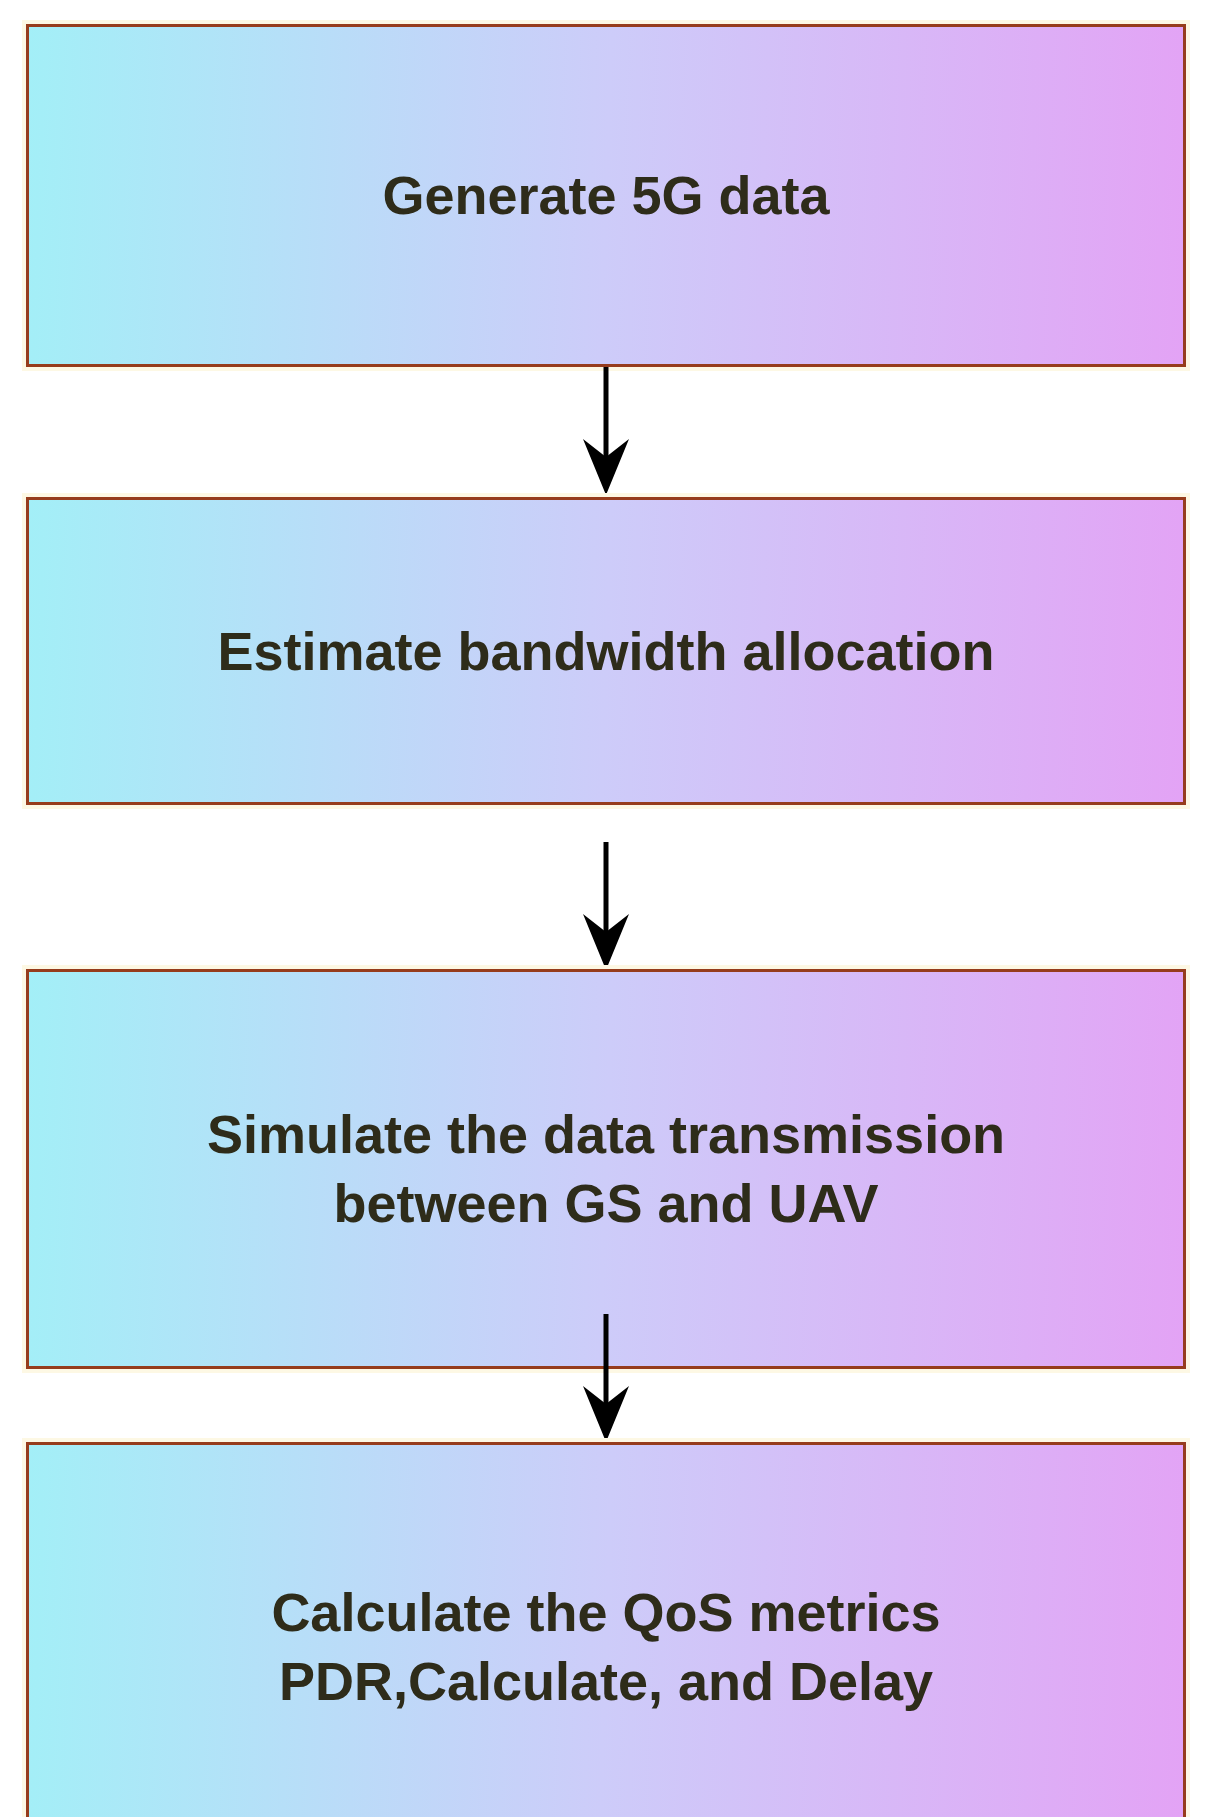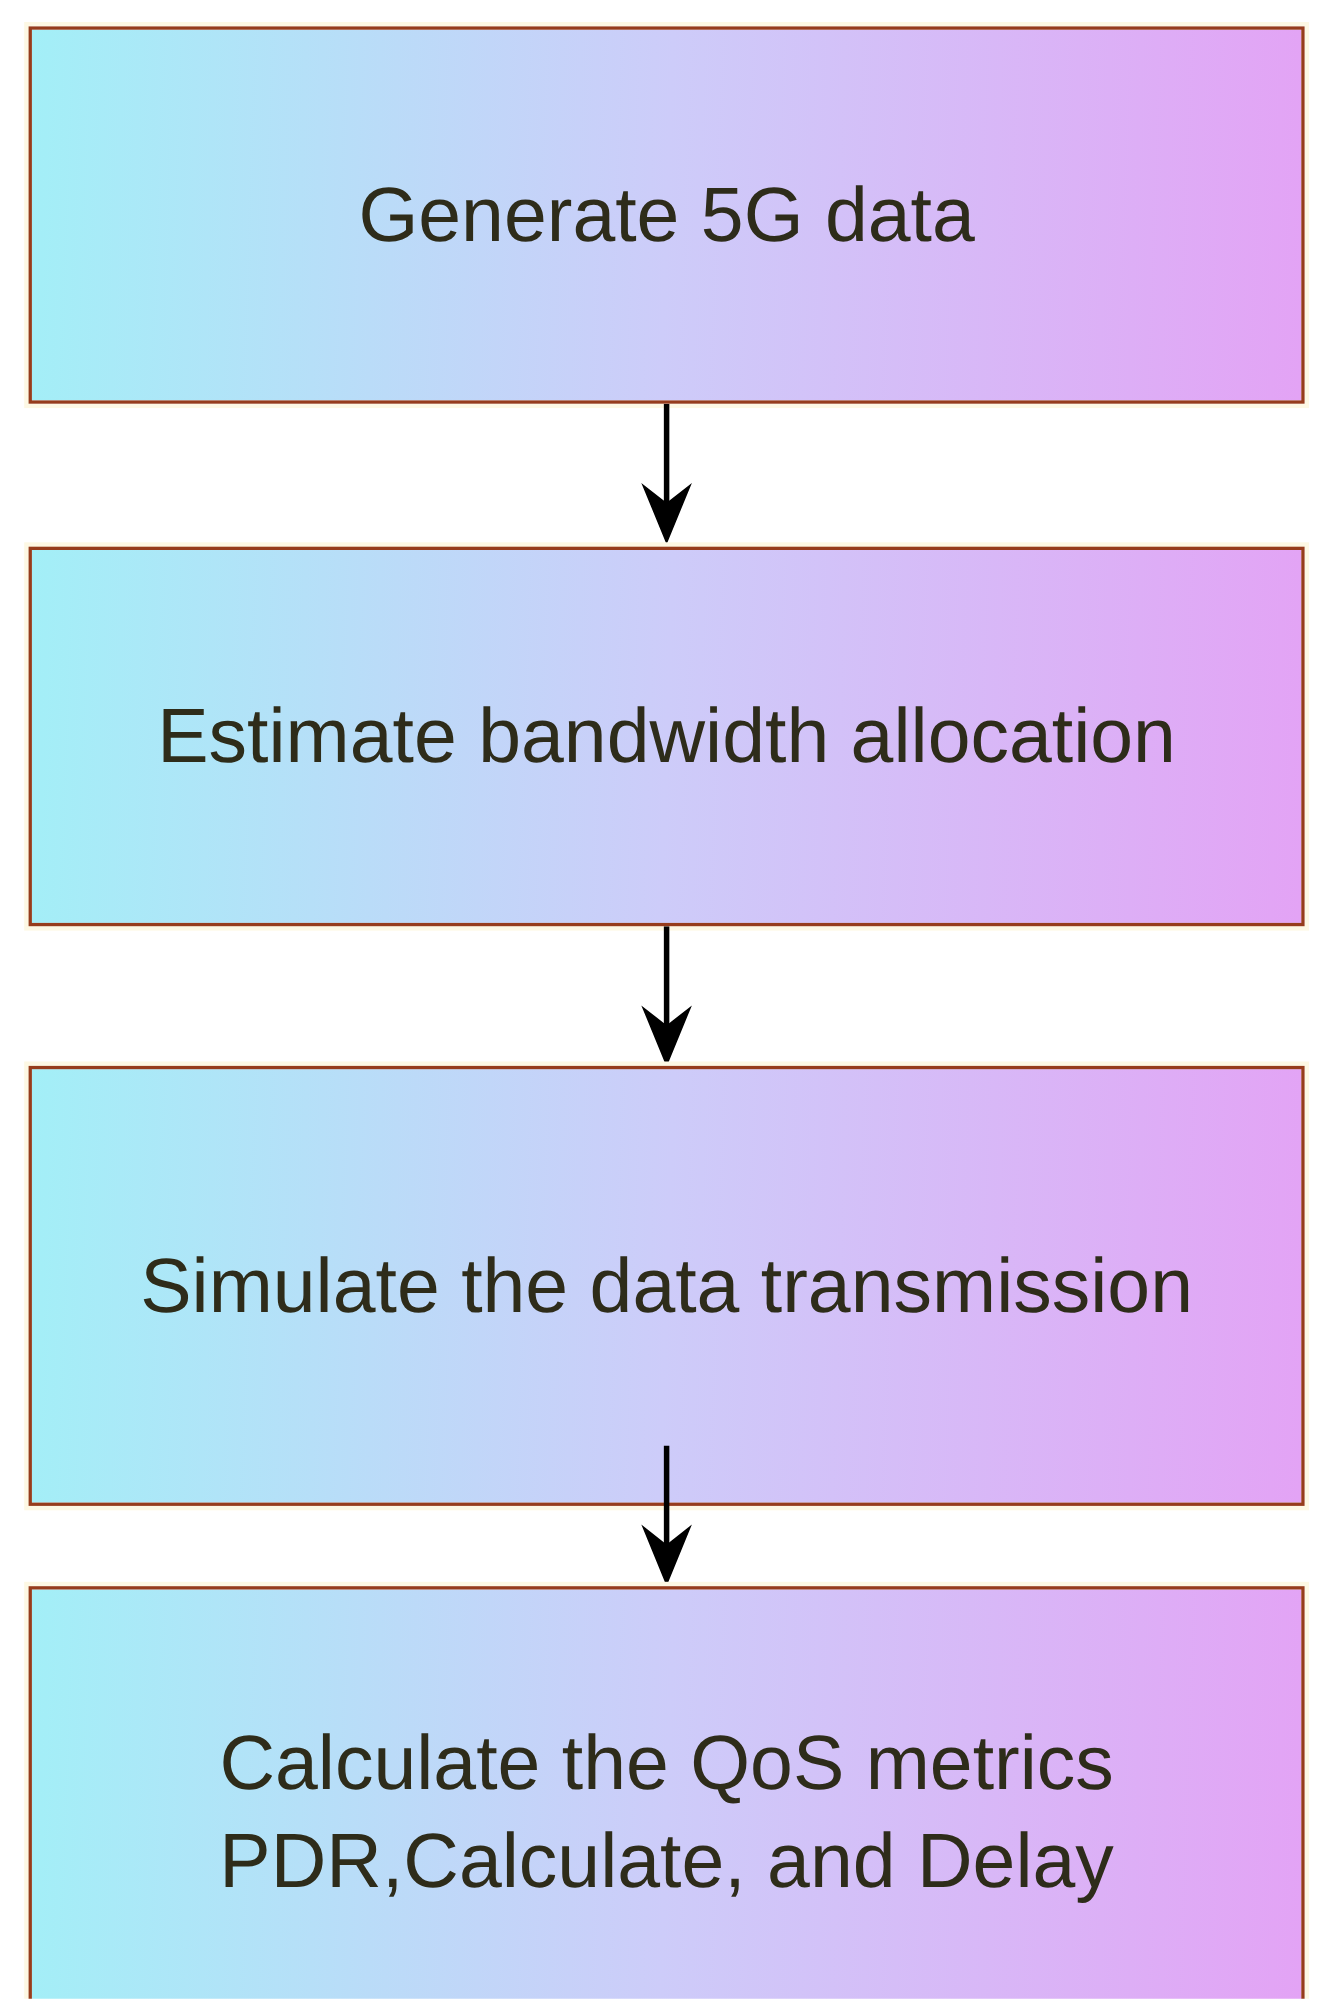--- a/index.html
+++ b/index.html
@@ -34,22 +34,22 @@
       var(--box-gradient-left) 0%,
       var(--box-gradient-mid) 50%,
       var(--box-gradient-right) 100%);
     display:flex;
     flex-direction:column;
     align-items:center;
     justify-content:center;
     text-align:center;
   }
   .flow-label{
-    font-size:70px;
-    font-weight:normal;
+    font-size:54px;
+    font-weight:bold;
     line-height:1.27;
     color:var(--text);
     white-space:nowrap;
   }
   .flow-arrow{
     position:absolute;
     left:576px;
     width:60px;
     display:block;
   }
@@ -68,31 +68,32 @@
 
   <div class="flow-box" style="top:24px;height:343px">
     <div class="flow-label">Generate 5G data</div>
   </div>
 
   <svg class="flow-arrow" style="top:367px" width="60" height="128" viewBox="0 0 60 128" aria-hidden="true">
     <line x1="30" y1="0" x2="30" y2="95"></line>
     <polygon points="30,128 7,72 30,90 53,72"></polygon>
   </svg>
 
-  <div class="flow-box" style="top:497px;height:345px">
+  <div class="flow-box" style="top:497px;height:308px">
     <div class="flow-label">Estimate bandwidth allocation</div>
   </div>
 
   <svg class="flow-arrow" style="top:842px" width="60" height="128" viewBox="0 0 60 128" aria-hidden="true">
     <line x1="30" y1="0" x2="30" y2="95"></line>
     <polygon points="30,128 7,72 30,90 53,72"></polygon>
   </svg>
 
   <div class="flow-box" style="top:969px;height:400px">
     <div class="flow-label">Simulate the data transmission</div>
+    <div class="flow-label">between GS and UAV</div>
   </div>
 
   <svg class="flow-arrow" style="top:1314px" width="60" height="128" viewBox="0 0 60 128" aria-hidden="true">
     <line x1="30" y1="0" x2="30" y2="95"></line>
     <polygon points="30,128 7,72 30,90 53,72"></polygon>
   </svg>
 
   <div class="flow-box" style="top:1442px;height:409px">
     <div class="flow-label">Calculate the QoS metrics</div>
     <div class="flow-label">PDR,Calculate, and Delay</div>

